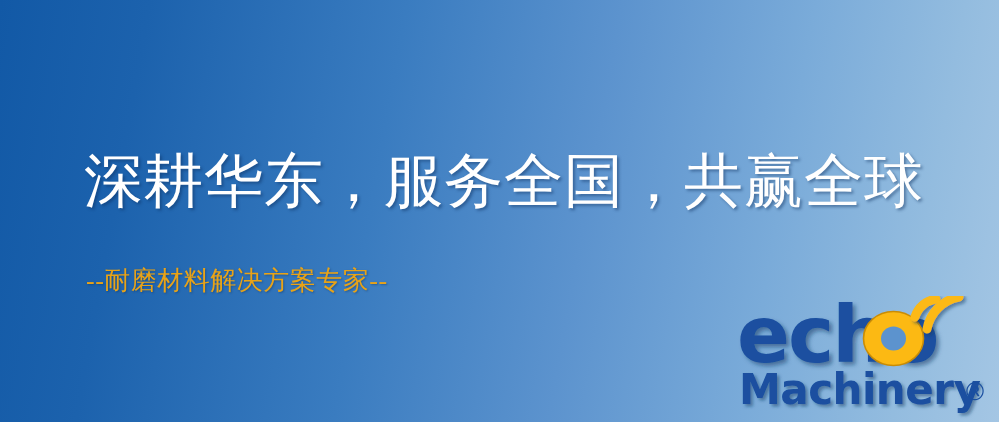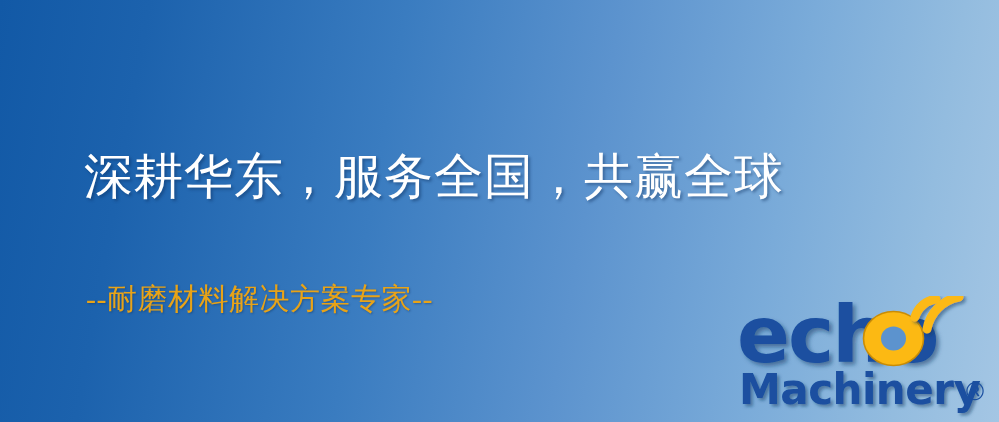--- a/index.html
+++ b/index.html
@@ -25,35 +25,35 @@
     font-family: "Liberation Sans", sans-serif;
     -webkit-font-smoothing: antialiased;
   }
 
   
   #headline {
     position: absolute;
     left: 84px;
     top: 152px;
     font-family: "Liberation Serif", "DejaVu Serif", serif;
-    font-size: 49px;
+    font-size: 59px;
     line-height: 1;
     color: #ffffff;
     letter-spacing: 1px;
     white-space: nowrap;
     text-shadow: 2px 2px 3px rgba(10, 45, 90, 0.45);
   }
 
   
   #subtitle {
     position: absolute;
     left: 86px;
-    top: 284px;
+    top: 268px;
     font-family: "Liberation Serif", "DejaVu Serif", serif;
-    font-size: 30px;
+    font-size: 26px;
     line-height: 1;
     color: #e8a317;
     letter-spacing: 0.5px;
     white-space: nowrap;
     text-shadow: 1px 1px 2px rgba(10, 45, 90, 0.40);
   }
 
   
   #logo {
     position: absolute;

